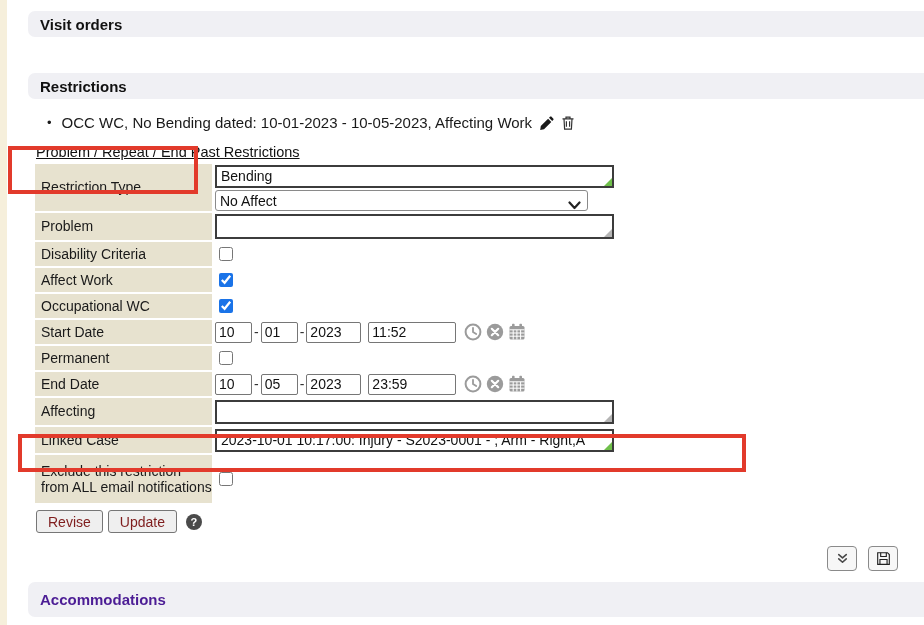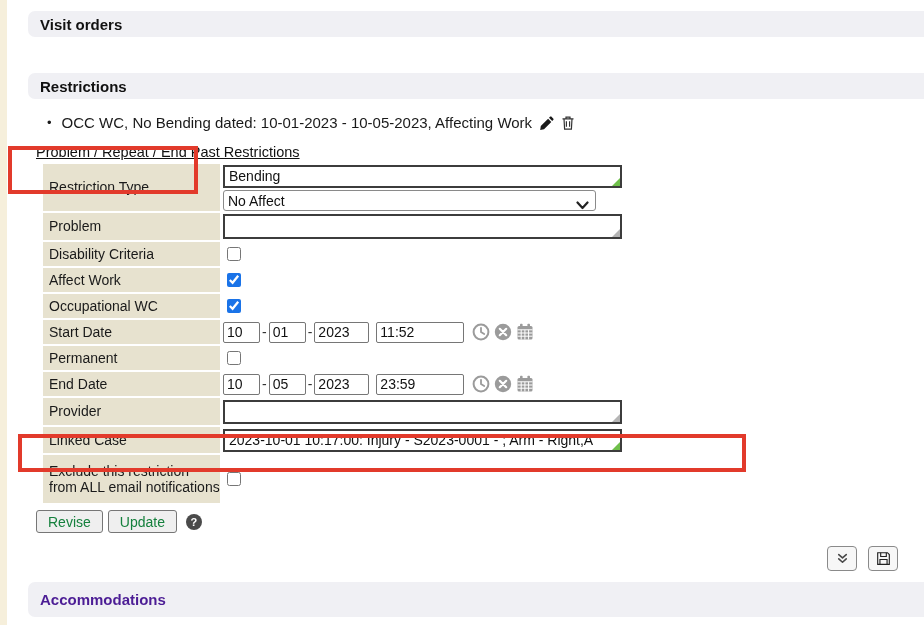--- a/index.html
+++ b/index.html
@@ -17,21 +17,21 @@
                  padding-left:12px; font-size:15px; font-weight:bold; color:#4c1d95; }
 
   .bullet-row { margin:15px 0 0 40px; display:flex; align-items:center; font-size:15px; color:#1a1a1a; }
   .bullet-dot { font-size:13px; margin-right:10px; color:#1a1a1a; }
   .row-icons { display:flex; align-items:center; gap:5px; margin-left:7px; }
   .icon16 { width:16px; height:16px; display:inline-block; cursor:pointer; }
 
   .extend-link { display:inline-block; margin:13px 0 0 29px; font-size:14.5px; color:#111;
                  text-decoration:underline; cursor:pointer; }
 
-  .form { margin:3px 0 0 36px; }
+  .form { margin:3px 0 0 28px; }
   .frow { display:flex; margin-bottom:2px; }
   .flabel { width:177px; background:#e7e2cf; padding-left:6px; display:flex; align-items:center;
             font-size:14px; color:#1a1a1a; line-height:1.15; flex-shrink:0; }
   .ffield { padding-left:3px; display:flex; align-items:center; }
   .h47{height:47px} .h26{height:26px} .h27{height:27px} .h24{height:24px} .h48{height:48px}
 
   .stack { flex-direction:column; align-items:flex-start; justify-content:space-between; padding-top:1px; }
 
   .textarea-box { position:relative; width:399px; border:2px solid #3c3c3c; background:#fff;
                   font-size:14px; color:#111; padding:1px 4px; overflow:hidden; white-space:nowrap; cursor:text; }
@@ -53,21 +53,21 @@
 
   .date-in { height:21px; border:1px solid #767676; border-radius:2px; font-size:14px;
              padding:0 3px; color:#111; background:#fff; }
   .w37{width:37px} .w55{width:55px} .w88{width:88px; margin-left:7px;}
   .dash { margin:0 2px; font-size:14px; color:#333; }
   .date-icons { display:flex; align-items:center; gap:4px; margin-left:8px; }
   .icon18 { width:18px; height:18px; display:inline-block; cursor:pointer; }
 
   .actions { margin:7px 0 0 29px; display:flex; align-items:center; }
   .btn { height:23px; padding:0 11px; font-size:14px; font-family:"Liberation Sans",sans-serif;
-         color:#15803d; background:#efefef; border:1px solid #767676; border-radius:3px;
+         color:#7f1d1d; background:#efefef; border:1px solid #767676; border-radius:3px;
          margin-right:5px; cursor:pointer; }
   .help-circle { width:16px; height:16px; border-radius:50%; background:#4a4a4a; color:#fff;
                  font-size:11px; font-weight:bold; display:flex; align-items:center;
                  justify-content:center; margin-left:4px; cursor:pointer; }
 
   .float-btns { position:absolute; top:546px; right:26px; display:flex; gap:11px; }
   .sq-btn { width:30px; height:25px; background:#f7f7f7; border:1px solid #8a8a8a; border-radius:4px;
             display:flex; align-items:center; justify-content:center; cursor:pointer; }
 
   .annotation { position:absolute; border:4px solid #e23a2b; pointer-events:none; z-index:10; }
@@ -228,21 +228,21 @@
                   <rect x="4" y="0.8" width="2.6" height="4" rx="0.8" fill="#9b9b9b"></rect>
                   <rect x="11.4" y="0.8" width="2.6" height="4" rx="0.8" fill="#9b9b9b"></rect>
                   <path d="M1.5 6.8h15M5.2 6.8v9.7M8.9 6.8v9.7M12.6 6.8v9.7M1.5 10h15M1.5 13.2h15" stroke="#fff" stroke-width="1"></path>
                 </svg>
             </span>
           </span>
         </div>
       </div>
 
       <div class="frow h27">
-        <div class="flabel">Provider</div>
+        <div class="flabel">Affecting</div>
         <div class="ffield">
           <div class="textarea-box ta-h24">
             <span></span>
             <span class="resize-corner rc-gray"></span>
           </div>
         </div>
       </div>
 
       <div class="frow h26">
         <div class="flabel">Linked Case</div>

